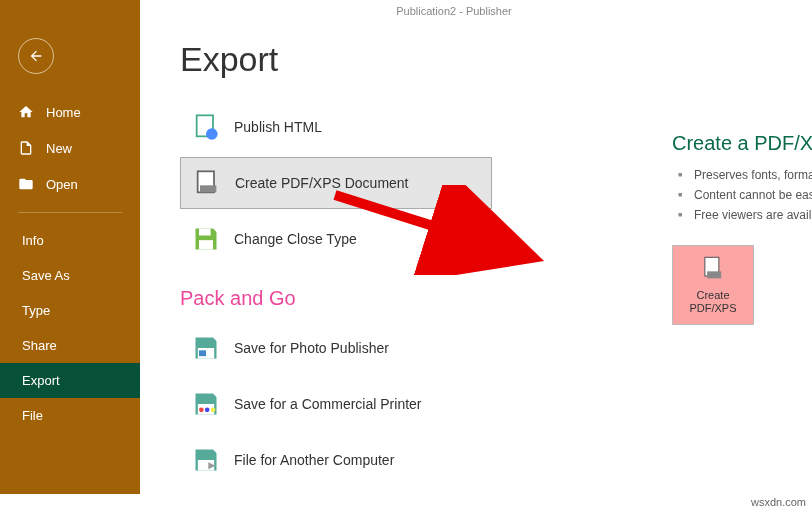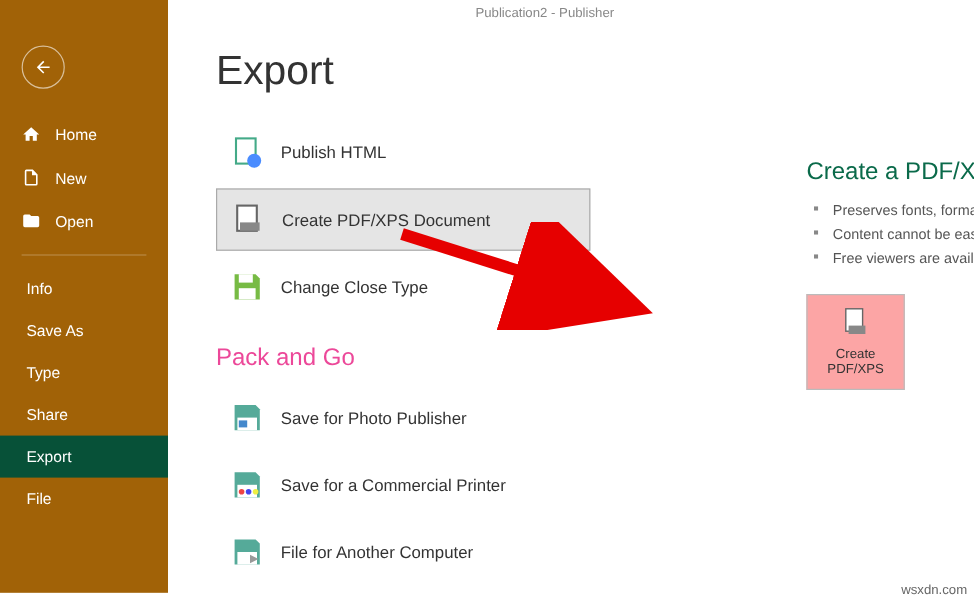--- a/index.html
+++ b/index.html
@@ -32,21 +32,21 @@
     .right-title { font-size: 20px; color: #0a6a4a; margin-bottom: 10px; font-weight: normal; }
     .bullet-list { list-style: none; }
     .bullet-list li { font-size: 12px; color: #555; padding: 3px 0 3px 22px; position: relative; }
     .bullet-list li::before { content: '■'; position: absolute; left: 6px; font-size: 7px; color: #888; top: 6px; }
     
     .create-btn { margin-top: 20px; width: 82px; height: 80px; border: 1px solid #bbb; background: #fca5a5; display: flex; flex-direction: column; align-items: center; justify-content: center; cursor: pointer; font-size: 11px; color: #333; }
     .create-btn svg { width: 28px; height: 28px; margin-bottom: 6px; }
     .create-btn span { line-height: 1.2; }
     
     .arrow { position: absolute; left: 330px; top: 185px; pointer-events: none; }
-    .watermark { position: absolute; right: 6px; bottom: 12px; font-size: 11px; color: #666; }
+    .watermark { position: absolute; right: 6px; bottom: 2px; font-size: 11px; color: #666; }
   </style>
 </head>
 <body>
 
 <div class="titlebar">Publication2  -  Publisher</div>
 
 <div class="sidebar">
   <div class="back-btn">
     <svg viewBox="0 0 24 24">
         <path d="M20 11H7.8l5.6-5.6L12 4l-8 8 8 8 1.4-1.4L7.8 13H20z"></path>

